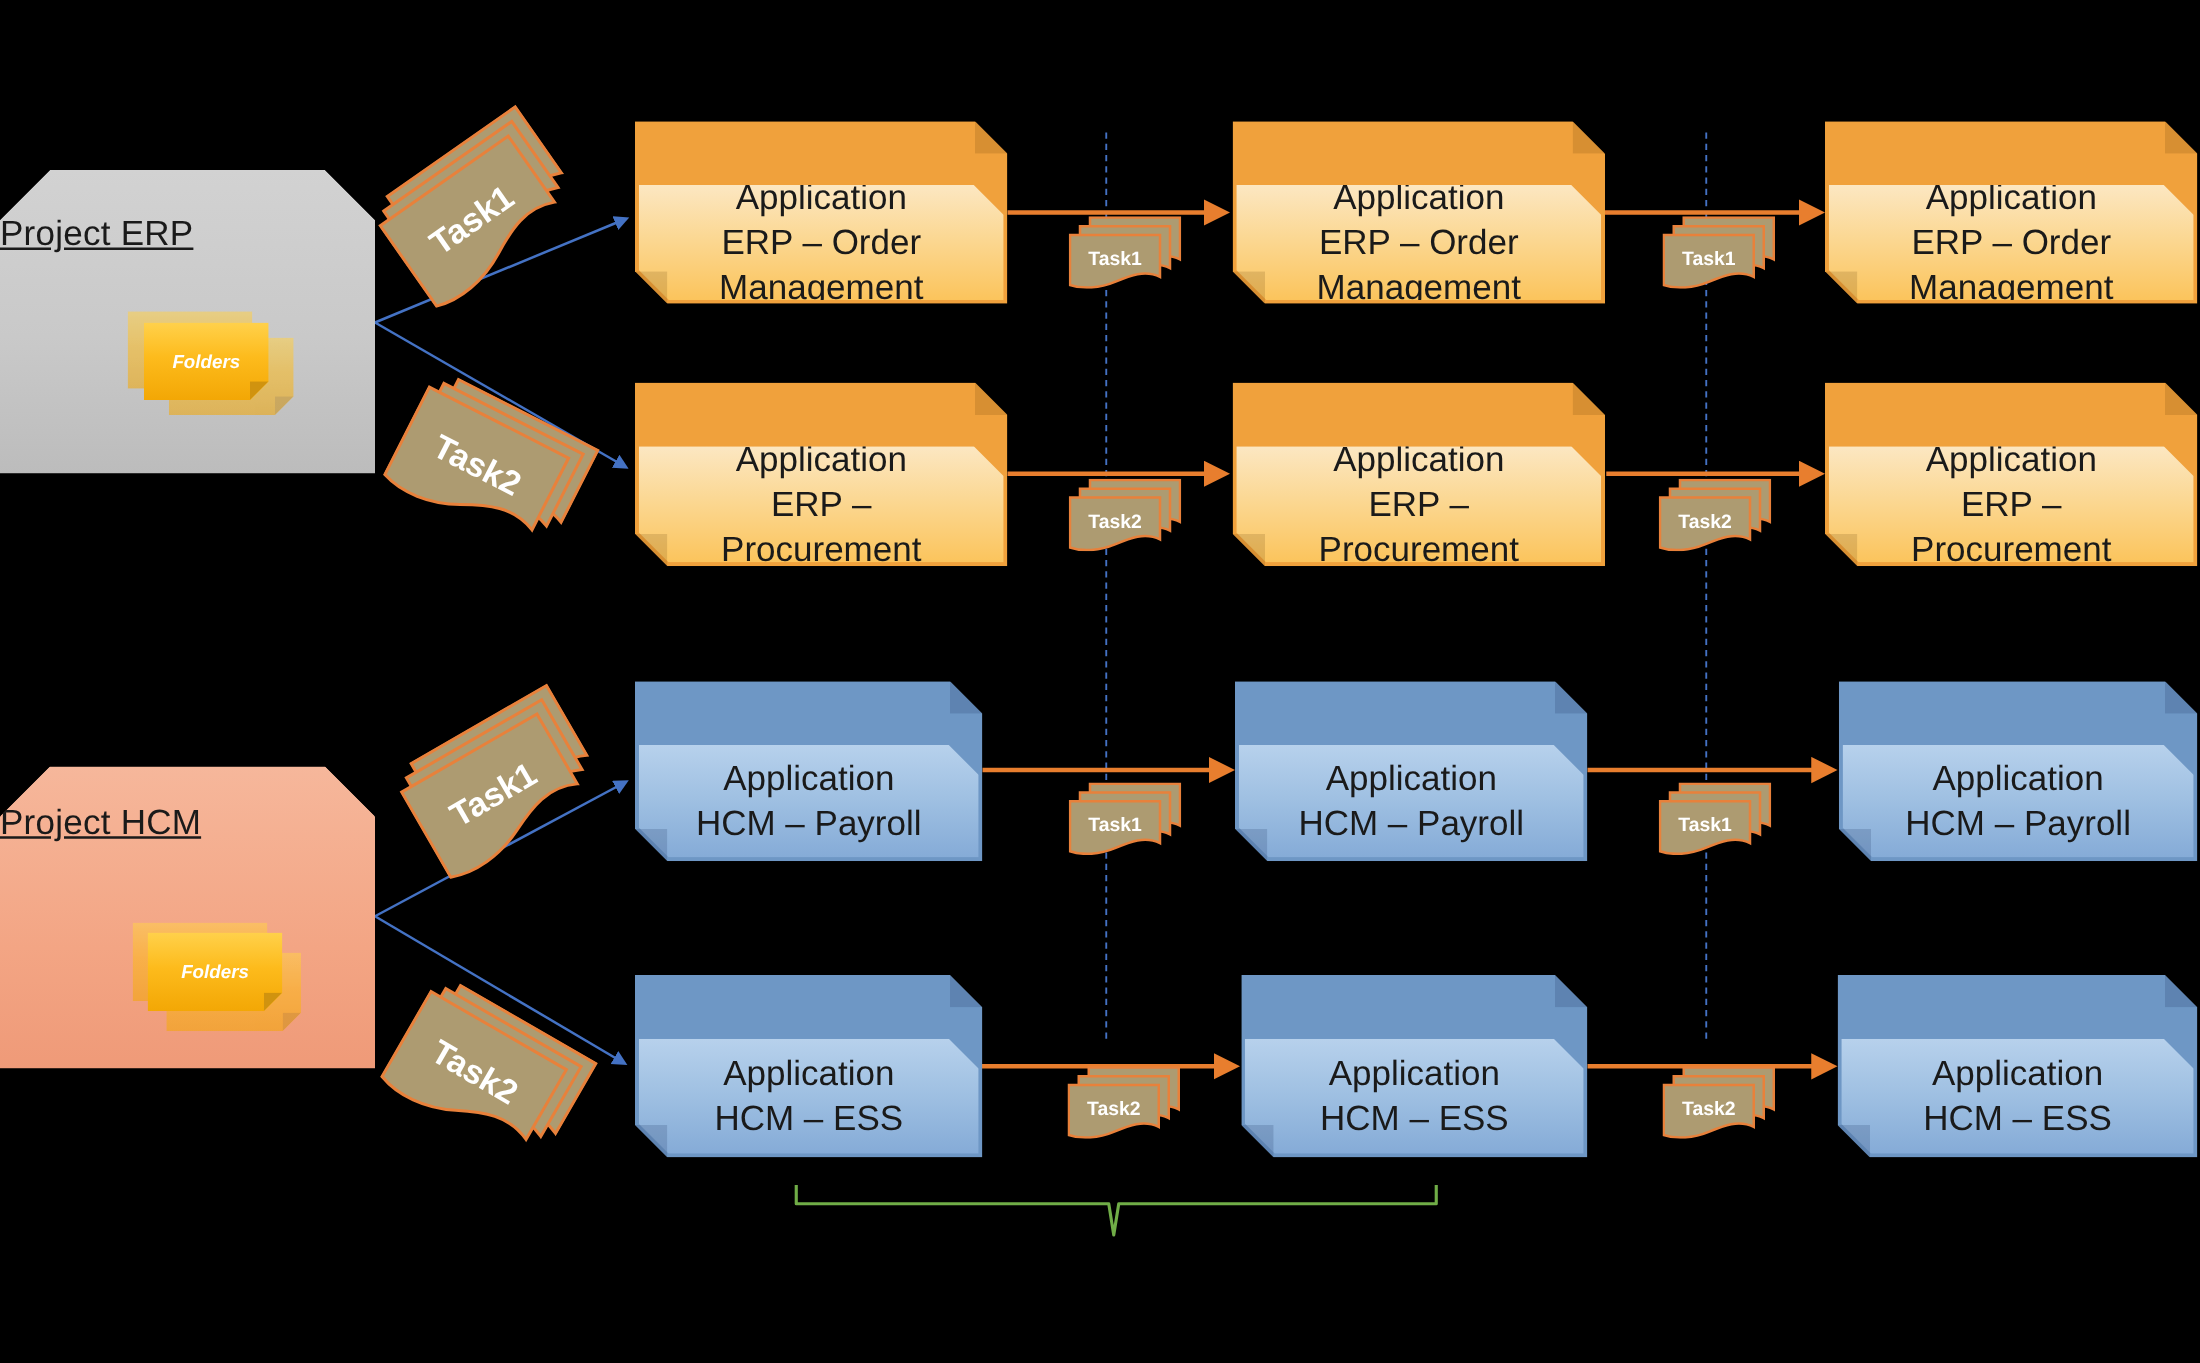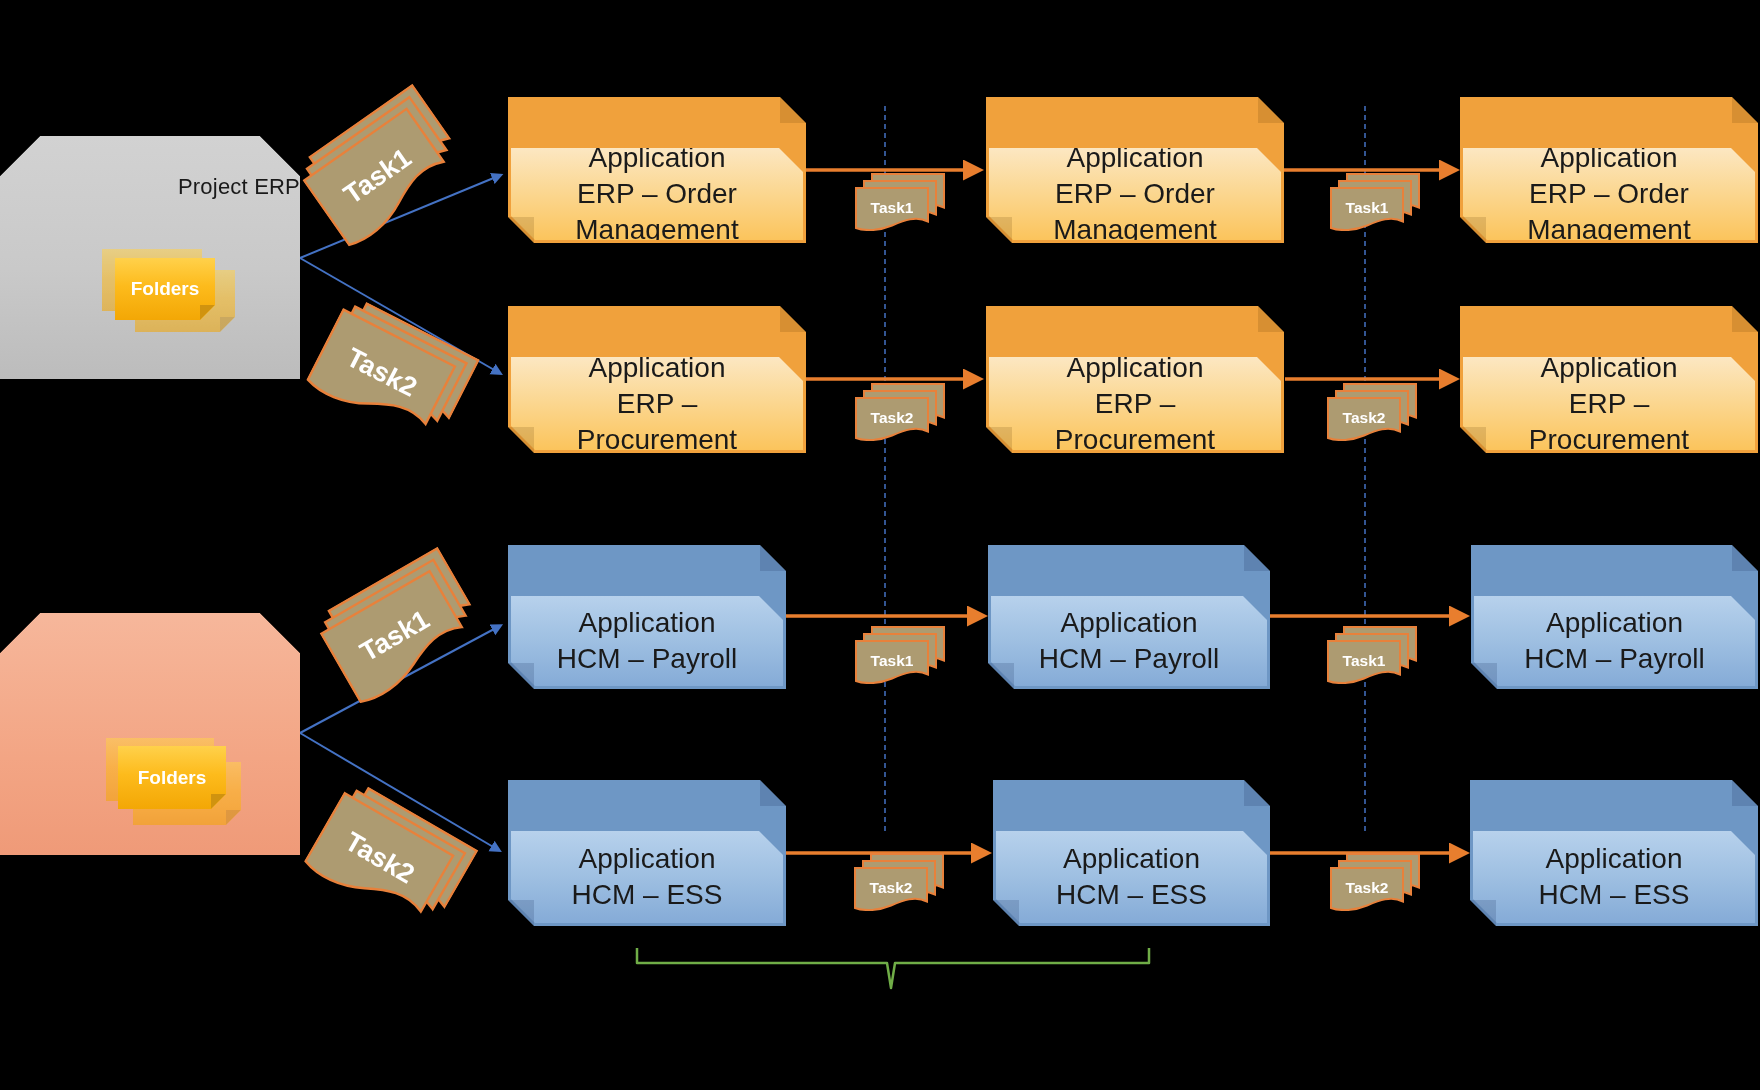--- a/index.html
+++ b/index.html
@@ -14,31 +14,31 @@
   .barrow{stroke:var(--arrow-blue,#4472C4);stroke-width:2;fill:none;}
   .bracket{stroke:var(--bracket-green,#70AD47);stroke-width:2.5;fill:none;stroke-linejoin:round;}
   .ohead{fill:var(--arrow-orange,#E87E2E);}
   .bhead{fill:var(--arrow-blue,#4472C4);}
 
   
   .proj{position:absolute;z-index:2;clip-path:polygon(40px 0,calc(100% - 40px) 0,100% 40px,100% 100%,0 100%,0 40px);}
   .proj-inner{position:absolute;inset:0;clip-path:inherit;}
   .proj.erp .proj-inner{background:linear-gradient(180deg,#D2D2D2 0%,#C9C9C9 55%,#BCBCBC 100%);}
   .proj.hcm .proj-inner{background:linear-gradient(180deg,#F6B79B 0%,#F3A584 60%,#EF9A78 100%);}
-  .proj-title{position:absolute;left:0;width:100%;text-align:right;color:var(--text-dark,#1A1A1A);
-    font-size:22px;line-height:34px;letter-spacing:0.2px;}
+  .proj-title{position:absolute;left:0;width:100%;text-align:left;color:var(--text-dark,#1A1A1A);
+    font-size:28px;line-height:34px;letter-spacing:0.2px;text-decoration:underline;}
 
   
   .sheet{position:absolute;background:linear-gradient(180deg,#FFD14B 0%,#FDBB1C 45%,#F3A705 100%);
     clip-path:polygon(0 0,100% 0,100% calc(100% - 15px),calc(100% - 15px) 100%,0 100%);}
   .sheet.back{opacity:0.55;}
   .sheet .ear{position:absolute;right:0;bottom:0;width:15px;height:15px;
     background:var(--folders-ear,#D0930F);clip-path:polygon(0 0,100% 0,0 100%);}
   .sheet .sheet-label{position:absolute;inset:0;display:flex;align-items:center;justify-content:center;
-    color:var(--text-light,#FFF);font-size:19px;font-weight:700;}
+    color:var(--text-light,#FFF);font-size:15px;font-weight:700;font-style:italic;}
 
   
   .box{position:absolute;z-index:2;
     clip-path:polygon(0 0,calc(100% - 26px) 0,100% 26px,100% 100%,26px 100%,0 calc(100% - 26px));}
   .box .inner{position:absolute;inset:3px;display:flex;align-items:center;justify-content:center;
     text-align:center;white-space:pre-line;color:var(--text-dark,#1A1A1A);
     font-size:28px;line-height:36px;
     clip-path:polygon(0 0,calc(100% - 24px) 0,100% 24px,100% 100%,24px 100%,0 calc(100% - 24px));margin-top:48px;}
   .box.yellow{background:var(--erp-app-border,#F0A13C);}
   .box.yellow .inner{background:linear-gradient(180deg,#FCE7C2 0%,#FBD791 48%,#FBC45C 100%);}
@@ -113,20 +113,21 @@
         <span class="ear"></span>
       </div>
     <div class="sheet" style="left:115px;top:122px;width:100px;height:62px;">
       <span class="ear"></span>
       <span class="sheet-label">Folders</span>
     </div>
   </div>
 
   <div class="proj hcm" style="left:0;top:613px;width:300px;height:242px;">
     <div class="proj-inner"></div>
+    <div class="proj-title" style="top:28px;">Project HCM</div>
     <div class="sheet back" style="left:106px;top:125px;width:108px;height:63px;">
         <span class="ear"></span>
       </div>
     <div class="sheet back" style="left:133px;top:149px;width:108px;height:63px;">
         <span class="ear"></span>
       </div>
     <div class="sheet" style="left:118px;top:133px;width:108px;height:63px;">
       <span class="ear"></span>
       <span class="sheet-label">Folders</span>
     </div>

